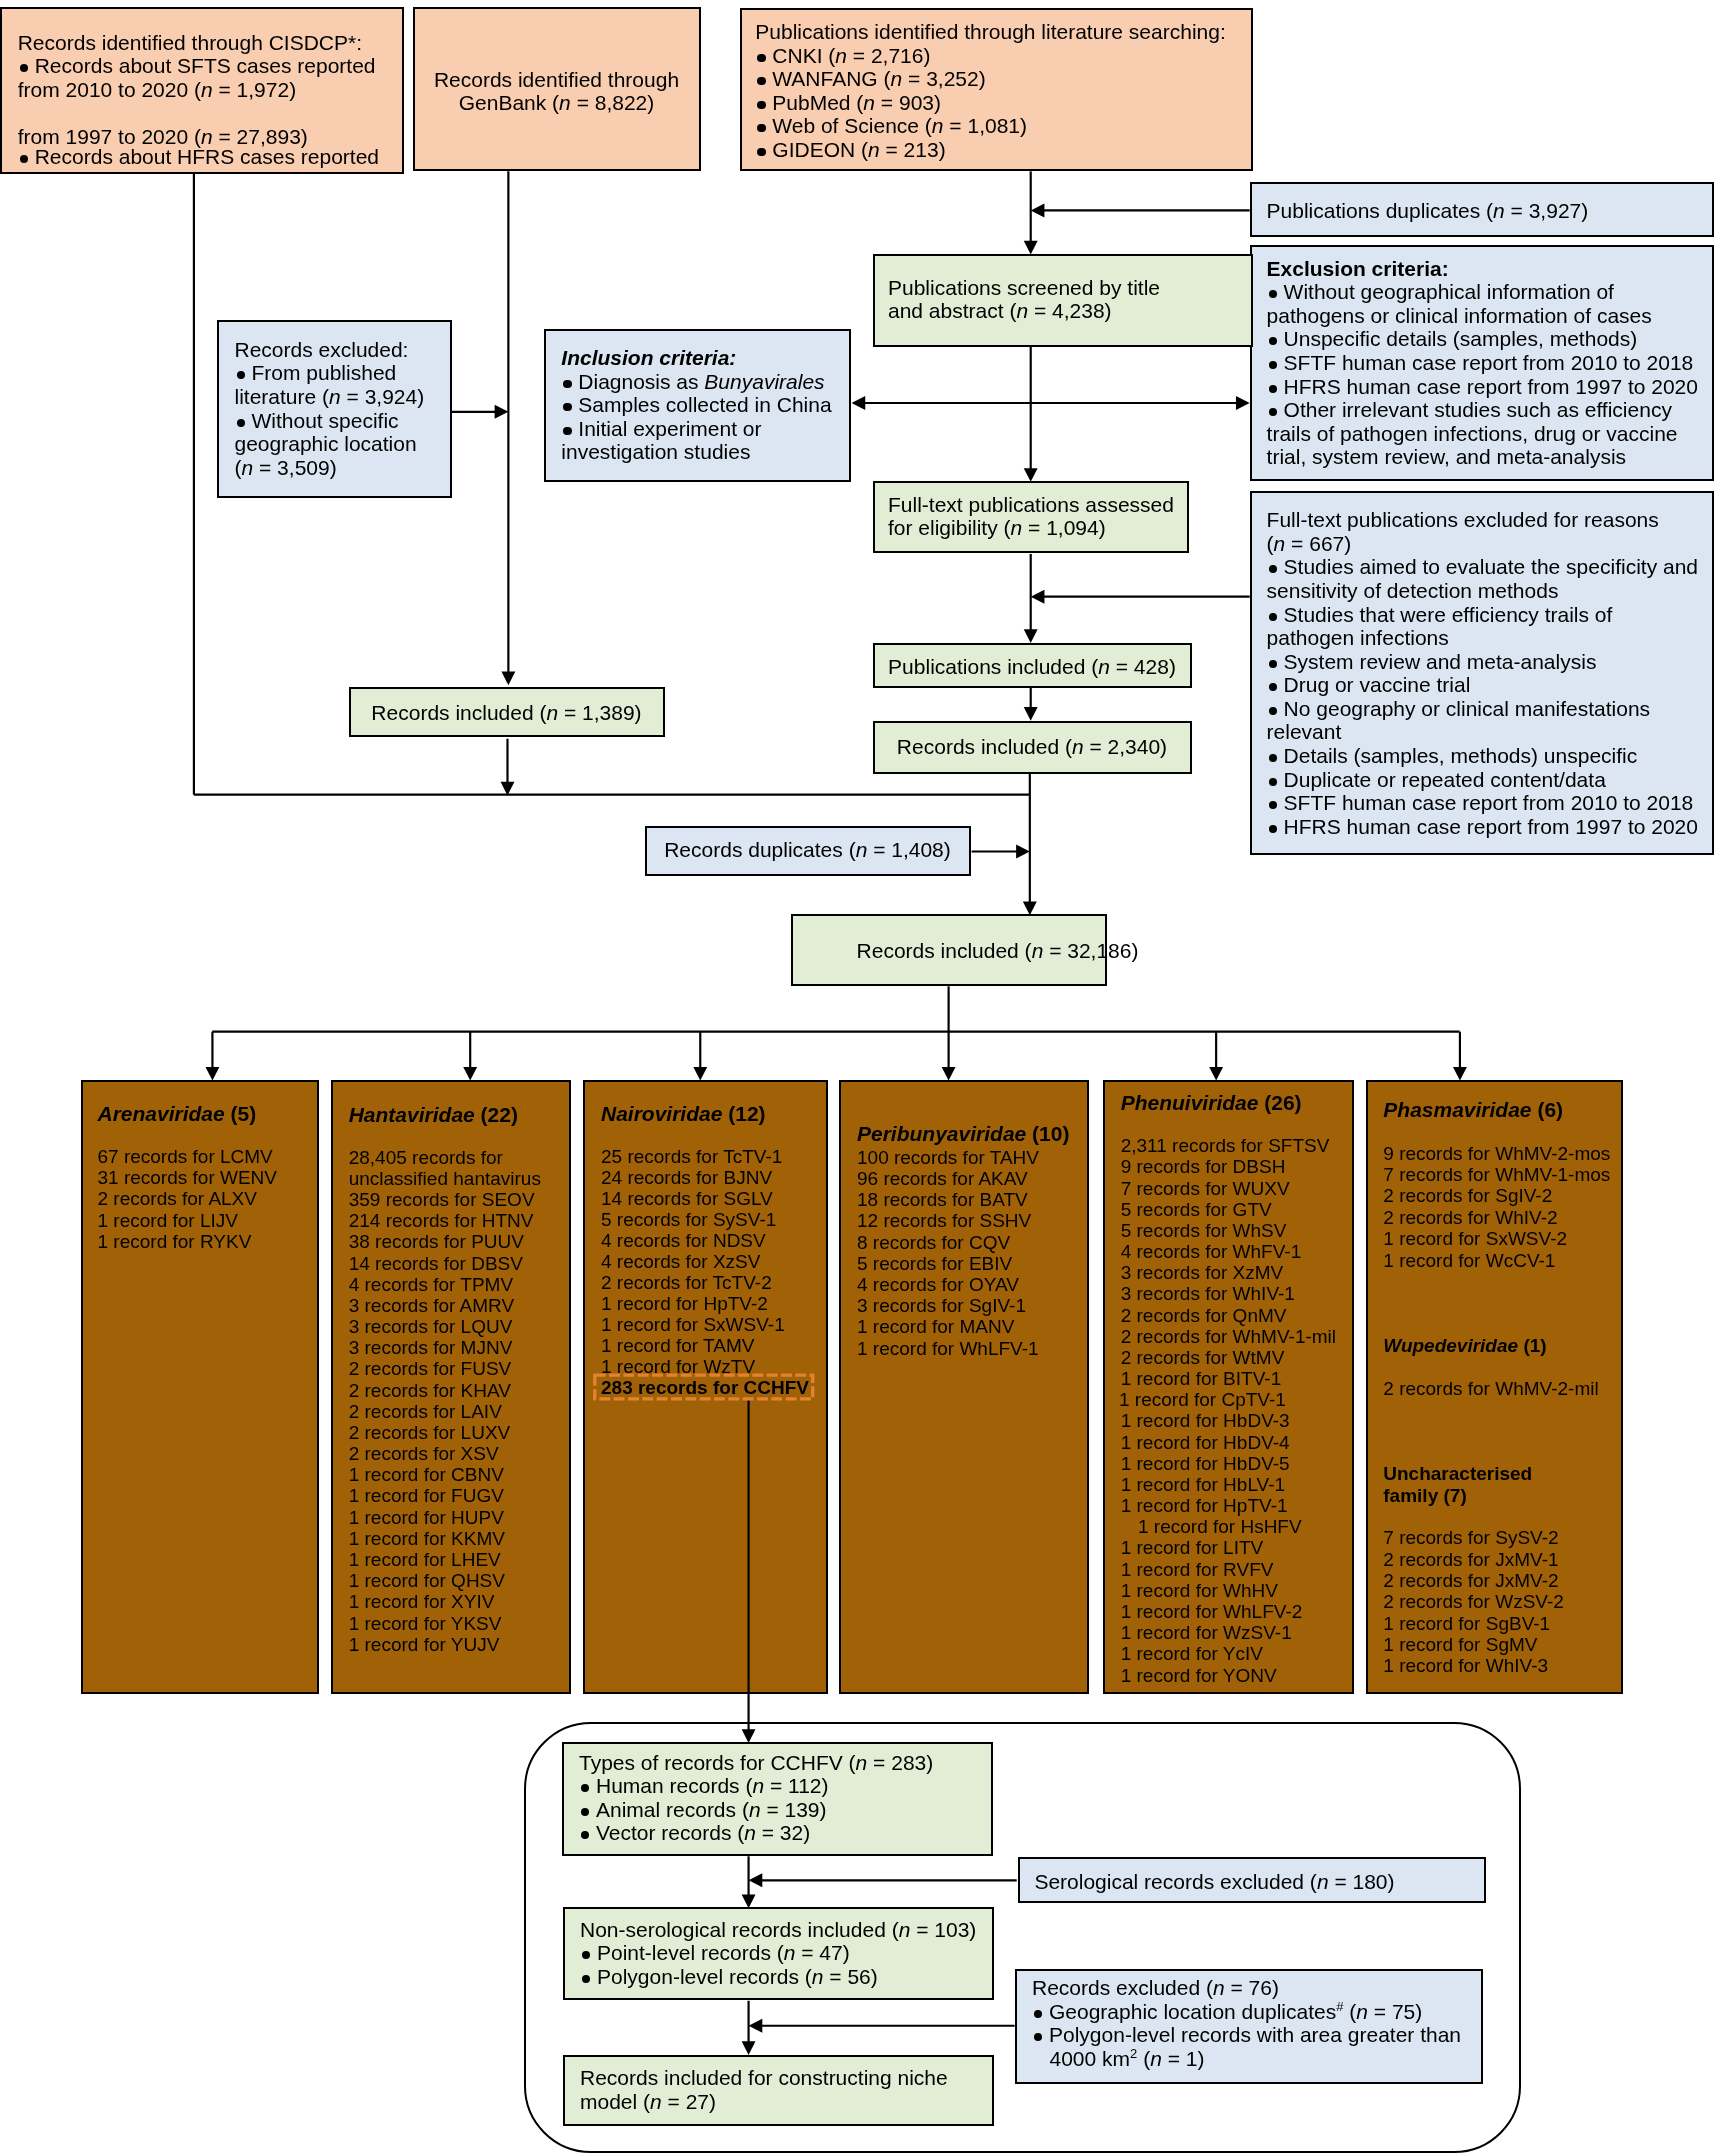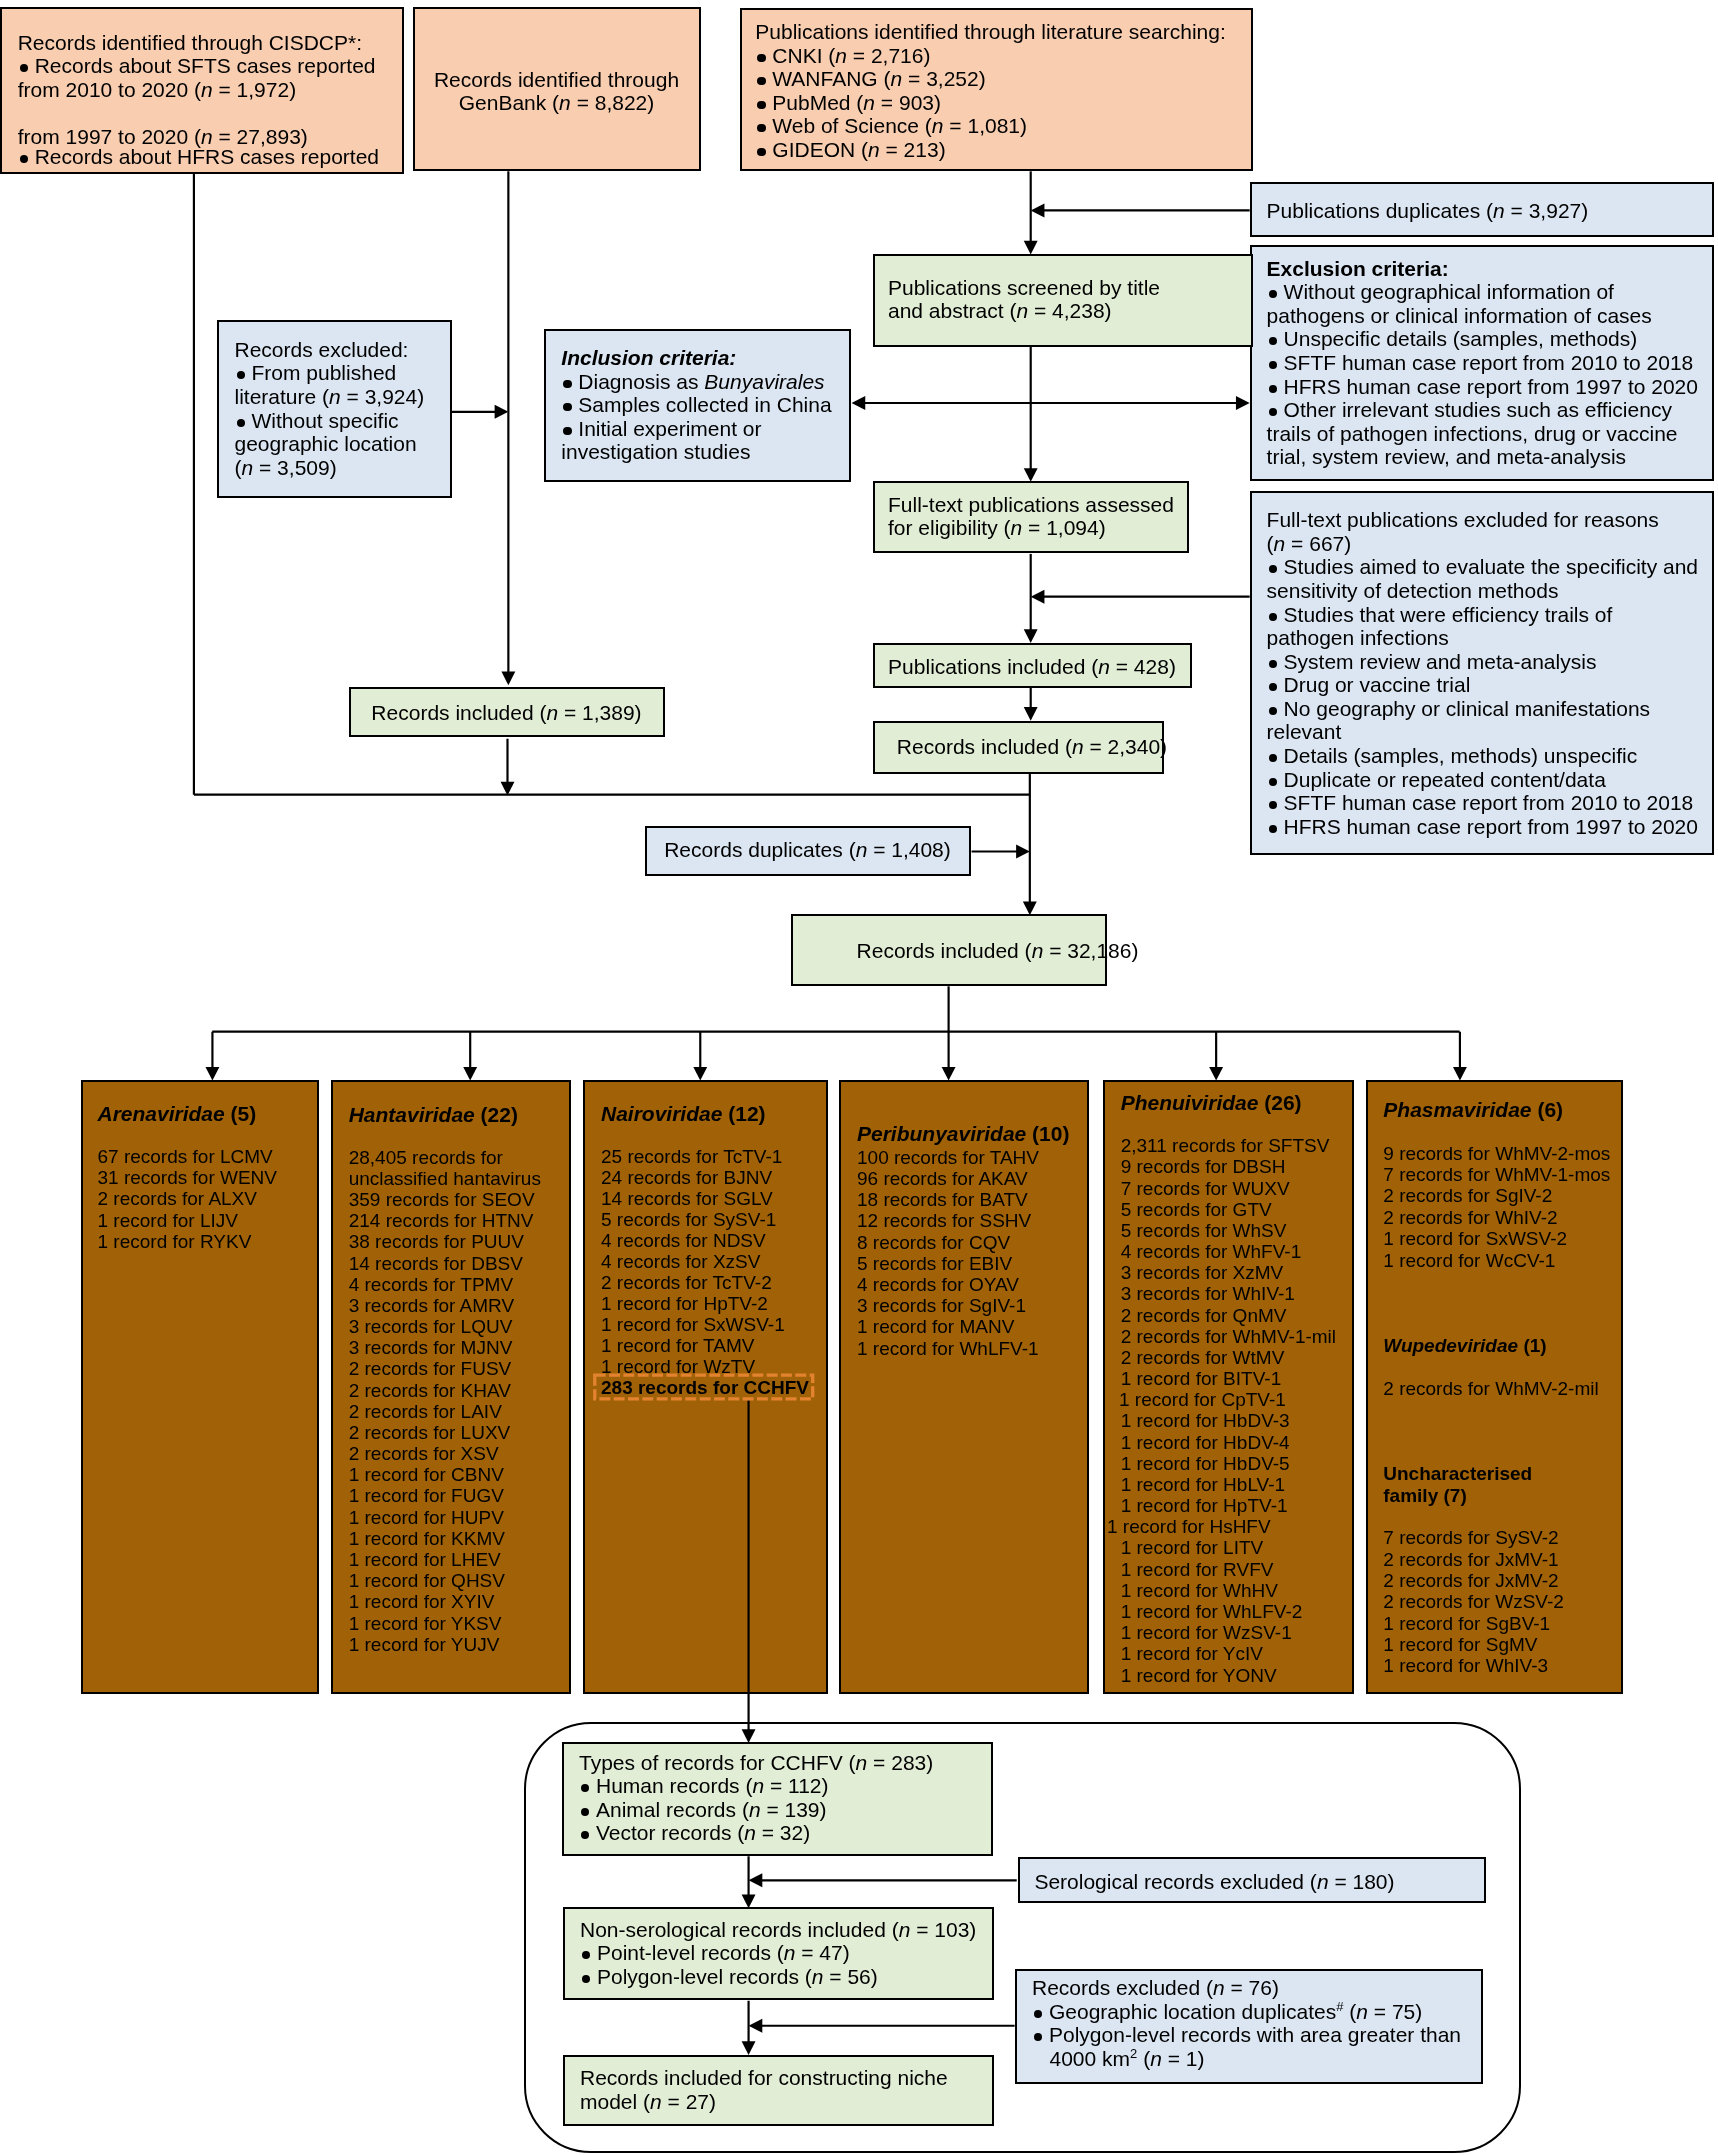--- a/index.html
+++ b/index.html
@@ -150,21 +150,21 @@
         <div class="ln" style="font-size: 21px; top: 21px; left: 13px;">Publications screened by title</div>
         <div class="ln" style="font-size: 21px; top: 44px; left: 13px;">and abstract (<span class="i">n</span> = 4,238)</div>
       </div>
       <div class="box fill-process" style="left: 873px; top: 481px; width: 316px; height: 72px;">
         <div class="ln" style="font-size: 21px; top: 11px; left: 13px;">Full-text publications assessed</div>
         <div class="ln" style="font-size: 21px; top: 34px; left: 13px;">for eligibility (<span class="i">n</span> = 1,094)</div>
       </div>
       <div class="box fill-process" style="left: 873px; top: 643px; width: 319px; height: 45px;">
         <div class="ln c" style="font-size: 21px; top: 10.6px; left: 0px; width: 314px;">Publications included (<span class="i">n</span> = 428)</div>
       </div>
-      <div class="box fill-process" style="left: 873px; top: 721px; width: 291px; height: 53px;">
+      <div class="box fill-process" style="left: 873px; top: 721px; width: 319px; height: 53px;">
         <div class="ln c" style="font-size: 21px; top: 13px; left: 0px; width: 314px;">Records included (<span class="i">n</span> = 2,340)</div>
       </div>
       <div class="box fill-process" style="left: 349px; top: 687px; width: 316px; height: 50px;">
         <div class="ln c" style="font-size: 21px; top: 12.7px; left: 0px; width: 311px;">Records included (<span class="i">n</span> = 1,389)</div>
       </div>
       <div class="box fill-exclusion" style="left: 645px; top: 826px; width: 326px; height: 50px;">
         <div class="ln c" style="font-size: 21px; top: 11.4px; left: 0px; width: 321px;">Records duplicates (<span class="i">n</span> = 1,408)</div>
       </div>
       <div class="box fill-process" style="left: 791px; top: 914px; width: 316px; height: 72px;">
         <div class="ln c" style="font-size: 21px; top: 24px; left: 12px; width: 311px; padding-left: 37px;">Records included (<span class="i">n</span> = 32,186)</div>
@@ -245,21 +245,21 @@
         <div class="ln" style="font-size: 19px; top: 224px; left: 15.7px;">2 records for QnMV</div>
         <div class="ln" style="font-size: 19px; top: 245px; left: 15.7px;">2 records for WhMV-1-mil</div>
         <div class="ln" style="font-size: 19px; top: 266px; left: 15.7px;">2 records for WtMV</div>
         <div class="ln" style="font-size: 19px; top: 287px; left: 15.7px;">1 record for BITV-1</div>
         <div class="ln" style="font-size: 19px; top: 308px; left: 14px;">1 record for CpTV-1</div>
         <div class="ln" style="font-size: 19px; top: 329px; left: 15.7px;">1 record for HbDV-3</div>
         <div class="ln" style="font-size: 19px; top: 351px; left: 15.7px;">1 record for HbDV-4</div>
         <div class="ln" style="font-size: 19px; top: 372px; left: 15.7px;">1 record for HbDV-5</div>
         <div class="ln" style="font-size: 19px; top: 393px; left: 15.7px;">1 record for HbLV-1</div>
         <div class="ln" style="font-size: 19px; top: 414px; left: 15.7px;">1 record for HpTV-1</div>
-        <div class="ln" style="font-size: 19px; top: 435px; left: 2px; text-align: center;">1 record for HsHFV</div>
+        <div class="ln" style="font-size: 19px; top: 435px; left: 33px; text-align: center;">1 record for HsHFV</div>
         <div class="ln" style="font-size: 19px; top: 456px; left: 15.7px;">1 record for LITV</div>
         <div class="ln" style="font-size: 19px; top: 478px; left: 15.7px;">1 record for RVFV</div>
         <div class="ln" style="font-size: 19px; top: 499px; left: 15.7px;">1 record for WhHV</div>
         <div class="ln" style="font-size: 19px; top: 520px; left: 15.7px;">1 record for WhLFV-2</div>
         <div class="ln" style="font-size: 19px; top: 541px; left: 15.7px;">1 record for WzSV-1</div>
         <div class="ln" style="font-size: 19px; top: 562px; left: 15.7px;">1 record for YcIV</div>
         <div class="ln" style="font-size: 19px; top: 584px; left: 15.7px;">1 record for YONV</div>
       </div>
       <div class="box fill-family" style="left: 1366px; top: 1080px; width: 257px; height: 614px;">
         <div class="ln" style="font-size: 21px; top: 17px; left: 15.3px;"><span class="bi">Phasmaviridae</span><span class="b"> (6)</span></div>

